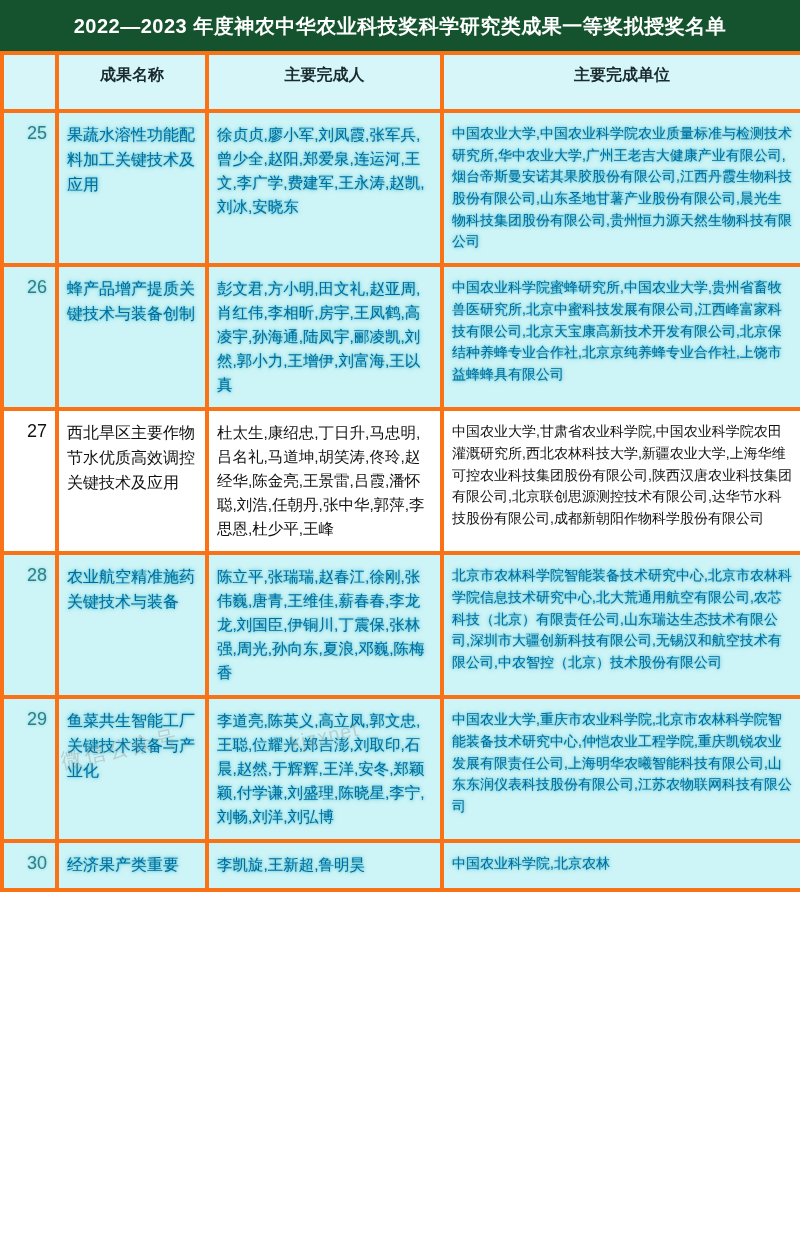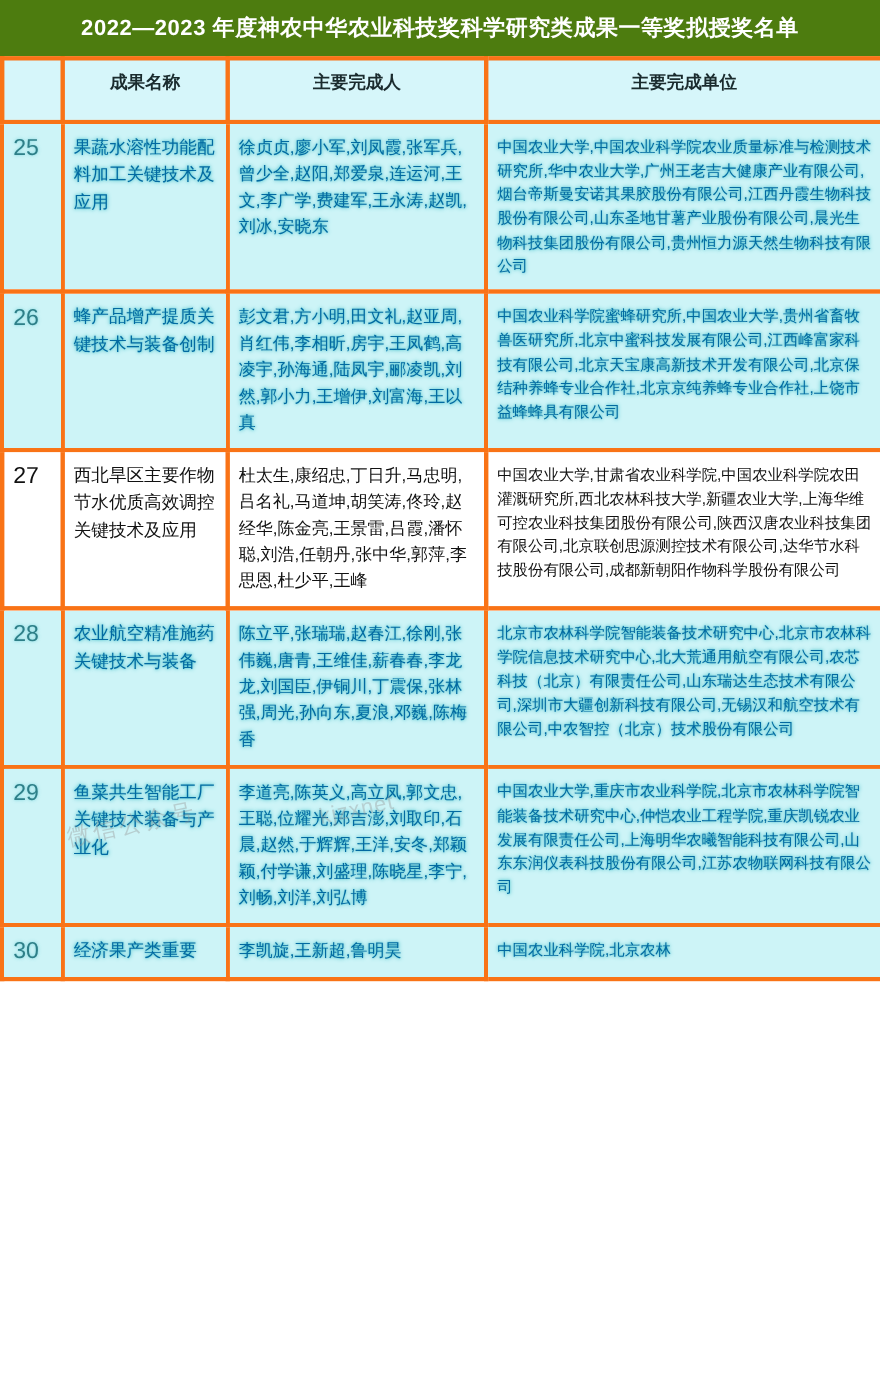--- a/index.html
+++ b/index.html
@@ -12,21 +12,21 @@
     width: 800px;
   }
   .page {
     position: relative;
     width: 800px;
     min-height: 1249px;
     background: #ffffff;
     overflow: hidden;
   }
   .title-bar {
-    background: #4d7c0f;
+    background: #14532d;
     color: #ffffff;
     font-size: 20px;
     font-weight: bold;
     letter-spacing: 0.5px;
     text-align: center;
     padding: 14px 10px 13px 10px;
     line-height: 1.2;
     box-sizing: border-box;
     width: 800px;
   }
@@ -50,22 +50,22 @@
     vertical-align: middle;
     height: 58px;
     padding: 6px 4px;
   }
   col.c-idx { width: 55px; }
   col.c-name { width: 150px; }
   col.c-people { width: 235px; }
   col.c-units { width: 360px; }
 
   td.idx {
-    text-align: left;
-    font-size: 21px;
+    text-align: right;
+    font-size: 18px;
     color: #111111;
     vertical-align: top;
     padding-top: 12px;
   }
   td.name {
     font-size: 16px;
     line-height: 1.55;
     color: #111111;
   }
   td.people {

